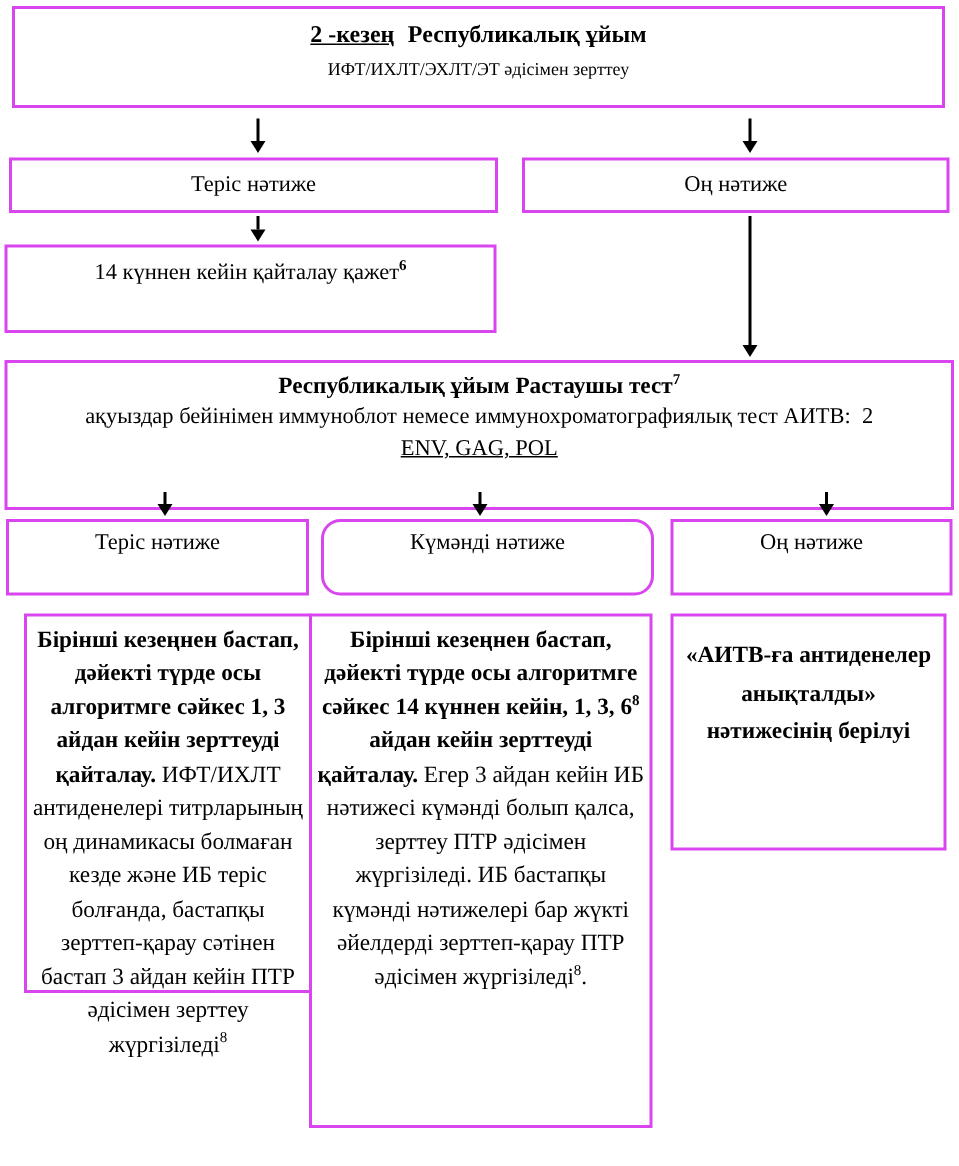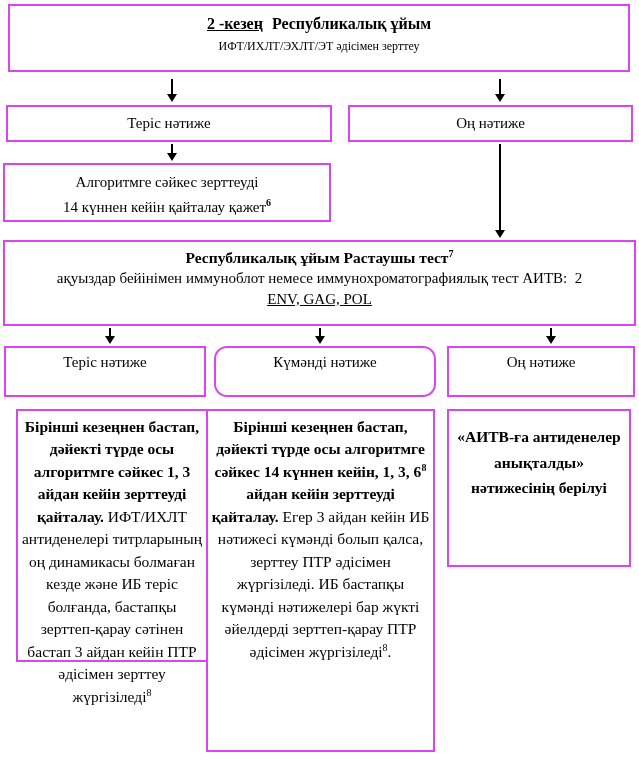--- a/index.html
+++ b/index.html
@@ -31,21 +31,21 @@
   .ar-e{left:103px;top:328px;height:16px;}
   .ar-f{left:313px;top:328px;height:16px;}
   .ar-g{left:544px;top:328px;height:16px;}
   
   .row1{height:37px;top:105px;display:flex;align-items:center;justify-content:center;font-size:15px;}
   .r1-neg{left:6px;width:326px;}
   .r1-pos{left:348px;width:285px;}
   
   .repeat-box{left:3px;top:163px;width:328px;height:59px;padding-top:5px;font-size:15px;line-height:25px;}
   
-  .confirm-box{left:3px;top:240px;width:633px;height:86px;padding-top:5px;}
+  .confirm-box{left:3px;top:240px;width:633px;height:100px;padding-top:5px;}
   .confirm-box .t1{font-size:15.5px;font-weight:bold;line-height:21px;}
   .confirm-box .t2{font-size:15px;line-height:21px;white-space:pre-wrap;}
   .confirm-box .t3{font-size:15px;line-height:21px;text-decoration:underline;}
   
   .row2{top:346px;height:51px;padding-top:6px;font-size:15px;}
   .r2-neg{left:4px;width:202px;}
   .r2-doubt{left:214px;width:222px;border-radius:13px;}
   .r2-pos{left:447px;width:188px;}
   
   .outcome{top:409px;font-size:15.5px;line-height:1.45;padding:5px 3px;}
@@ -80,21 +80,20 @@
   <div class="box row1 r1-pos">
     <span>Оң нәтиже</span>
   </div>
 
   <div class="arrow ar-c">
     <div class="stem"></div>
     <div class="head"></div>
   </div>
 
   <div class="box repeat-box">
-    <div>Алгоритмге сәйкес зерттеуді</div>
     <div>
       <span>14 күннен кейін қайталау қажет</span><sup class="b">6</sup>
     </div>
   </div>
 
   <div class="arrow ar-d">
     <div class="stem"></div>
     <div class="head"></div>
   </div>
 

